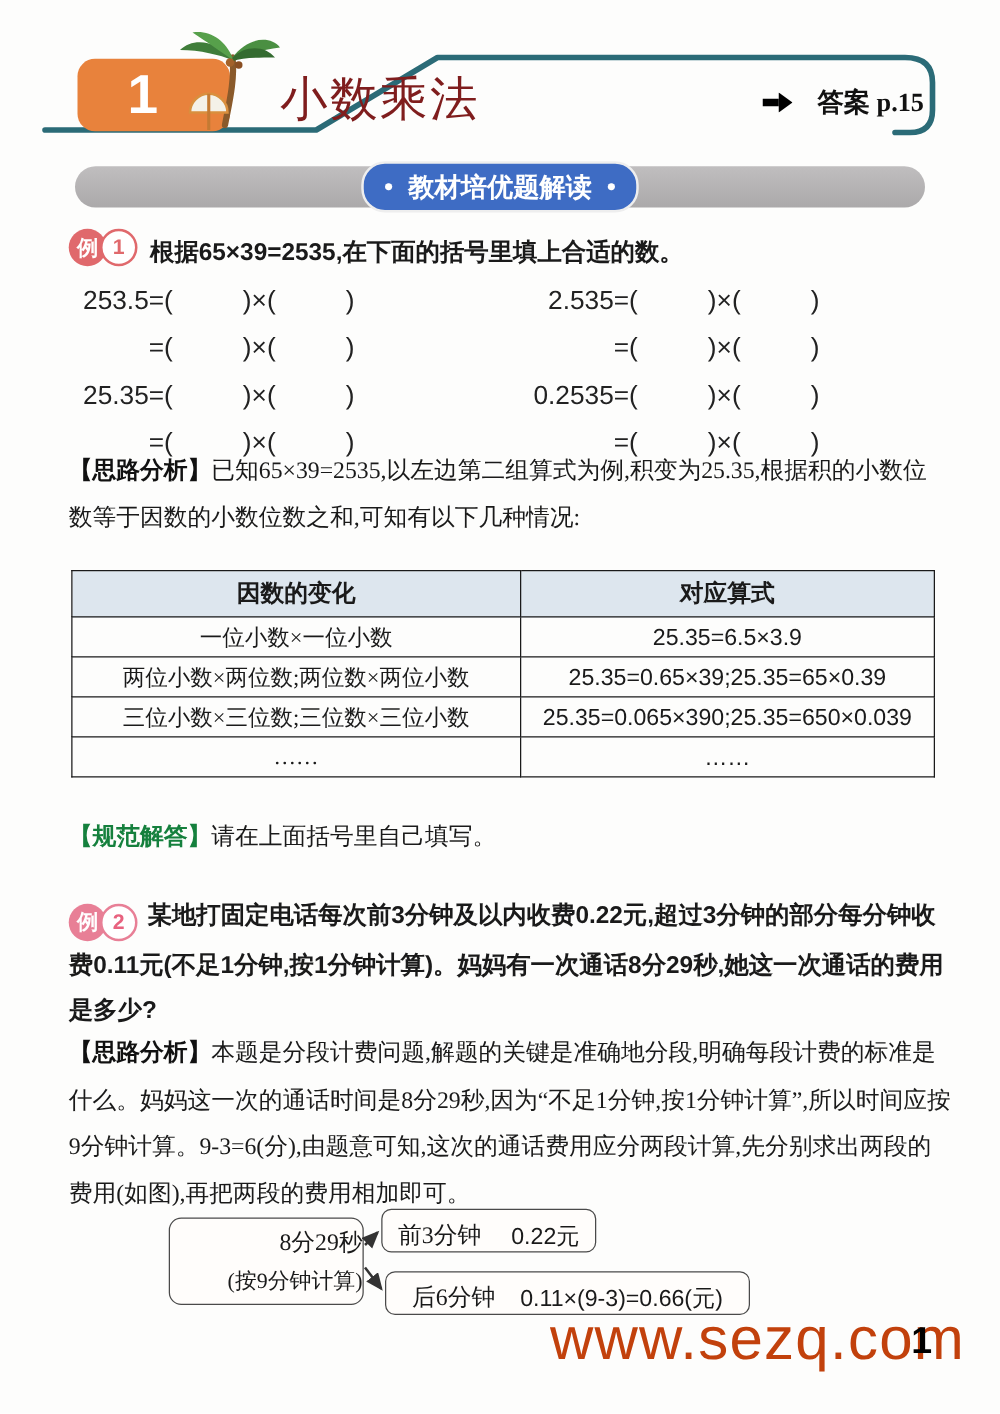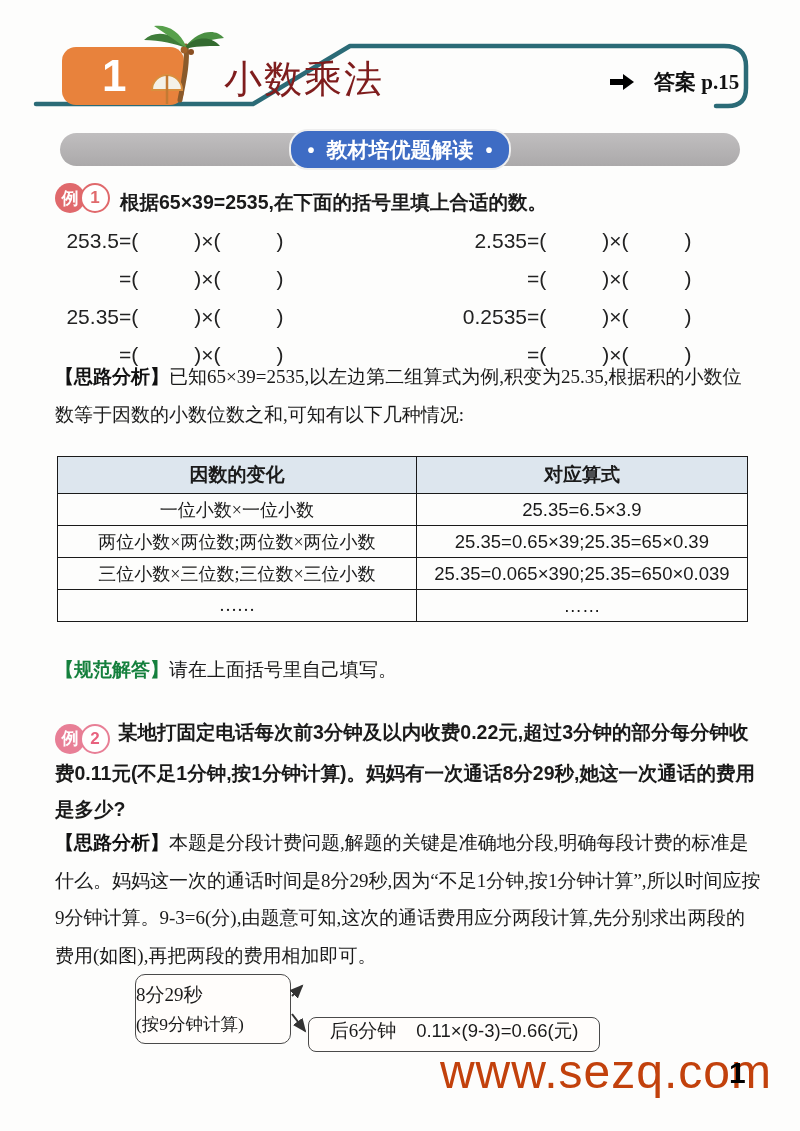--- a/index.html
+++ b/index.html
@@ -32,21 +32,21 @@
   .badge .c1{color:#fff;z-index:1;}
   .badge .c2{background:#fff;margin-left:-5px;z-index:2;}
   .ex1 .c1{background:#e0696c;}
   .ex1 .c2{border:2.5px solid #e0696c;color:#e0696c;}
   .ex2 .c1{background:#e87f96;}
   .ex2 .c2{border:2.5px solid #e87f96;color:#e8627f;}
   .q-text{font-size:19.5px;font-weight:bold;line-height:1.85;}
 
   
   .eq-grid{position:absolute;left:55px;top:222px;width:710px;}
-  .eq-row{display:flex;height:38px;align-items:center;font-size:21px;color:#222;gap:36px;}
+  .eq-row{display:flex;height:38px;align-items:center;font-size:21px;color:#222;}
   .eq{display:flex;align-items:center;white-space:pre;}
   .eq.l{width:352px;}
   .eq.r{flex:1;}
   .lhs{display:inline-block;text-align:right;}
   .eq.l .lhs{width:64px;}
   .eq.r .lhs{width:84px;}
   .gap{display:inline-block;width:56px;}
 
   
   .para{position:absolute;left:55px;width:702px;margin:0;font-size:19px;line-height:1.98;}
@@ -59,21 +59,21 @@
   .tbl td,.tbl th{border:1.6px solid #1a1a1a;text-align:center;padding:0 4px;}
   .tbl th{height:36px;background:#dde6ee;font-size:19px;font-weight:bold;
           font-family:"Liberation Serif","DejaVu Serif",serif;}
   .tbl td{height:31px;font-size:18px;}
   .tbl td.f{width:52%;font-family:"Liberation Serif","DejaVu Serif",serif;}
   .tbl td.s{font-family:"Liberation Sans","DejaVu Sans",sans-serif;font-size:18.5px;}
 
   
   .diagram{position:absolute;left:0;top:958px;width:800px;height:120px;}
   .dbox{position:absolute;box-sizing:border-box;border:1.6px solid #4a4a4a;border-radius:10px;
-        background:#fffdfb;display:flex;align-items:flex-start;justify-content:center;
+        background:#fffdfb;display:flex;align-items:flex-end;justify-content:center;
         font-family:"Liberation Serif","DejaVu Serif",serif;}
   .dbox.src{left:135px;top:16px;width:156px;height:70px;flex-direction:column;font-size:19px;line-height:1.6;}
   .dbox.src .l2{font-size:17.5px;}
   .dbox.b1{left:305px;top:9px;width:172px;height:35px;border-radius:8px;gap:24px;font-size:19px;}
   .dbox.b2{left:308px;top:59px;width:292px;height:35px;border-radius:8px;gap:20px;font-size:19px;}
   .dval{font-family:"Liberation Sans","DejaVu Sans",sans-serif;font-size:18.5px;}
 
   
   .watermark{position:absolute;right:28px;top:1044px;font-size:48px;color:#c2410c;letter-spacing:1px;}
   .page-num{position:absolute;left:729px;top:1056px;font-size:30px;font-weight:bold;color:#000;z-index:3;}
@@ -191,20 +191,24 @@
 
   <p class="para" style="top:824px;width:706px;">
     <span class="lbl">【思路分析】</span><span class="kai">本题是分段计费问题,解题的关键是准确地分段,明确每段计费的标准是什么。妈妈这一次的通话时间是8分29秒,因为“不足1分钟,按1分钟计算”,所以时间应按9分钟计算。9-3=6(分),由题意可知,这次的通话费用应分两段计算,先分别求出两段的费用(如图),再把两段的费用相加即可。</span>
   </p>
 
   <div class="diagram">
     <div class="dbox src">
       <span>8分29秒</span>
       <span class="l2">(按9分钟计算)</span>
     </div>
+    <div class="dbox b1">
+      <span>前3分钟</span>
+      <span class="dval">0.22元</span>
+    </div>
     <div class="dbox b2">
       <span>后6分钟</span>
       <span class="dval">0.11×(9-3)=0.66(元)</span>
     </div>
     <svg width="800" height="120" viewBox="0 0 800 120" style="position:absolute;left:0;top:0;">
       <defs>
         <marker id="ah" markerWidth="8" markerHeight="8" refX="6" refY="3" orient="auto">
           <path d="M0 0 L7 3 L0 6 Z" fill="#333"></path>
         </marker>
       </defs>

